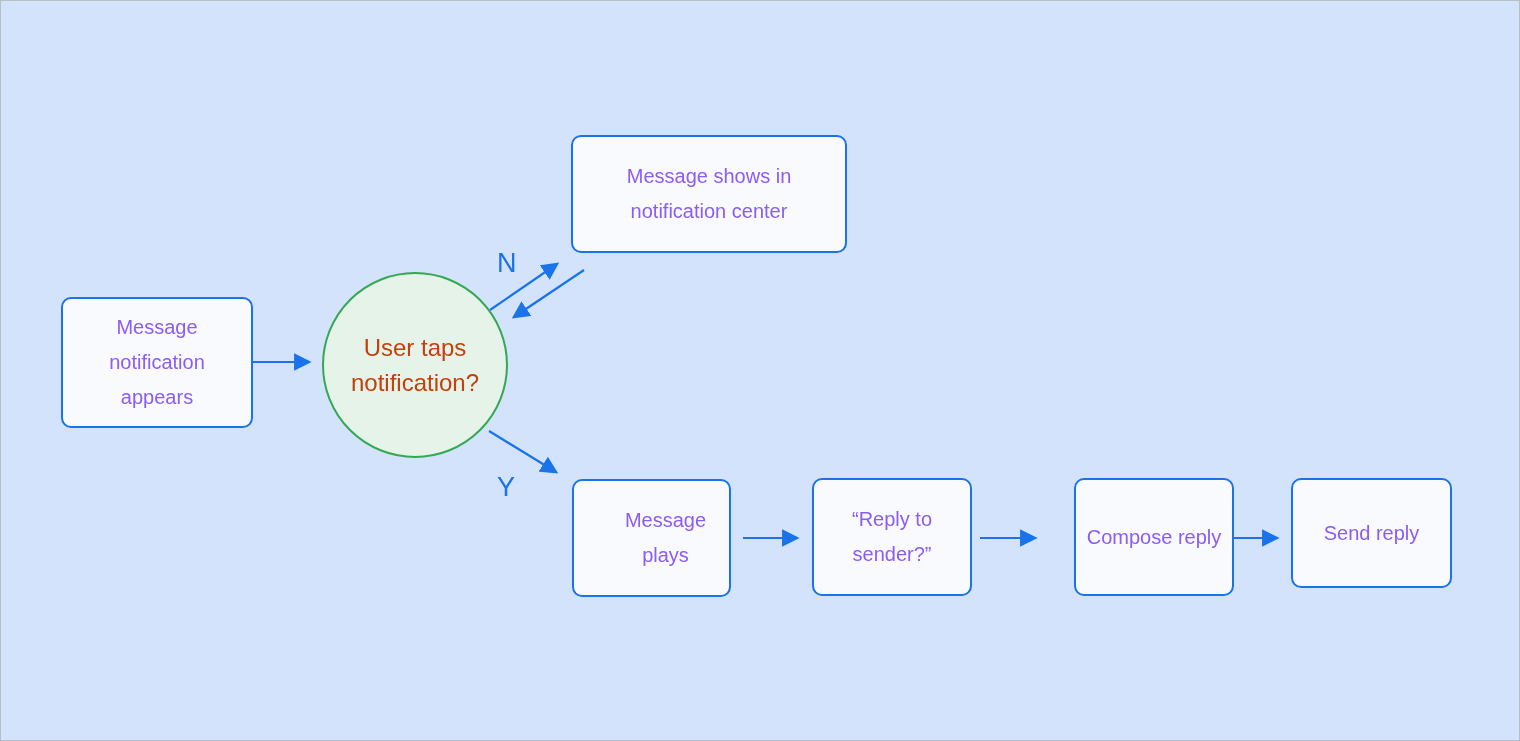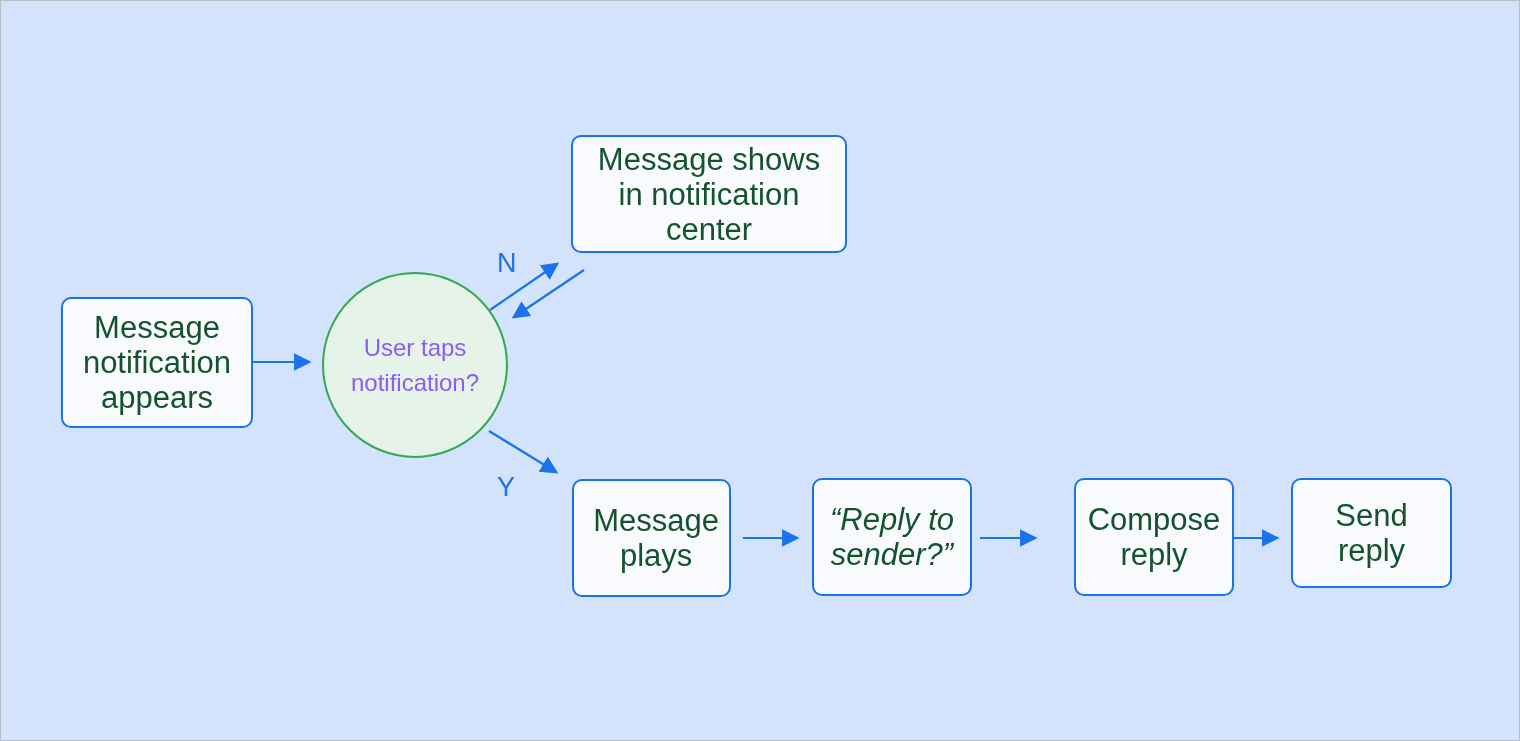--- a/index.html
+++ b/index.html
@@ -19,52 +19,52 @@
     position: absolute;
     left: 0;
     top: 0;
     width: 100%;
     height: 100%;
   }
   .node {
     position: absolute;
     display: flex;
     align-items: center;
-    justify-content: flex-end;
+    justify-content: center;
     text-align: center;
     box-sizing: border-box;
     background: #f8fafd;
     border: 2px solid #1a73e8;
     border-radius: 10px;
-    color: #14532d;
-    font-size: 31px;
+    color: #8b5cf6;
+    font-size: 20px;
     line-height: 35px;
     padding: 6px 10px;
   }
   .node-start        { left: 60px;   top: 296px; width: 192px; height: 131px; }
   .node-notif-center { left: 570px;  top: 134px; width: 276px; height: 118px; }
   .node-plays        { left: 571px;  top: 478px; width: 159px; height: 118px; padding-left: 38px; }
-  .node-reply-q      { left: 811px;  top: 477px; width: 160px; height: 118px; font-style: italic; }
+  .node-reply-q      { left: 811px;  top: 477px; width: 160px; height: 118px; }
   .node-compose      { left: 1048px; top: 477px; width: 160px; height: 118px; margin-left: 25px; }
   .node-send         { left: 1290px; top: 477px; width: 161px; height: 110px; }
   .decision {
     position: absolute;
     left: 321px;
     top: 271px;
     width: 186px;
     height: 186px;
     box-sizing: border-box;
     display: flex;
     align-items: center;
     justify-content: center;
     text-align: center;
     background: #e5f3e9;
     border: 2px solid #34a853;
     border-radius: 50%;
-    color: #8b5cf6;
+    color: #c2410c;
     font-size: 24px;
     line-height: 35px;
     padding: 14px;
   }
   .edge-label {
     position: absolute;
     color: #1a73e8;
     font-size: 27px;
     line-height: 27px;
   }

